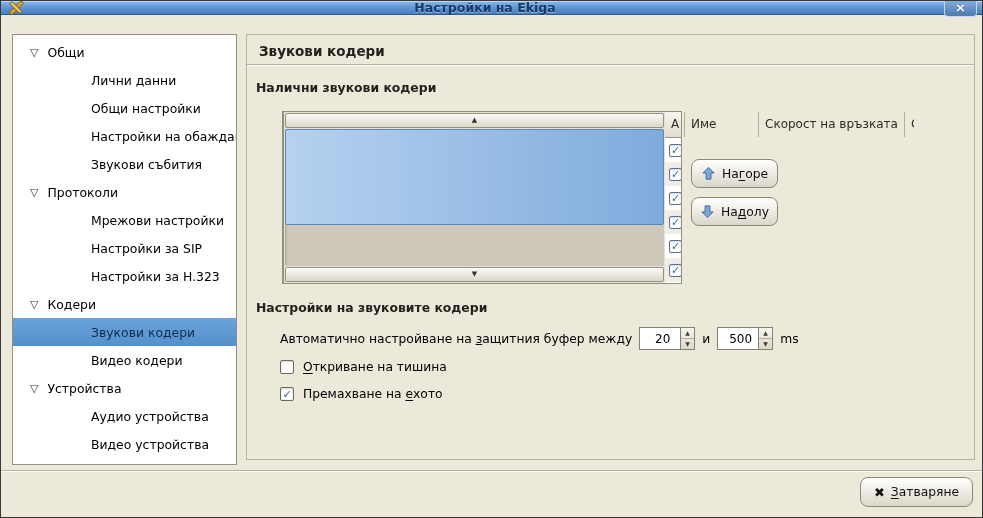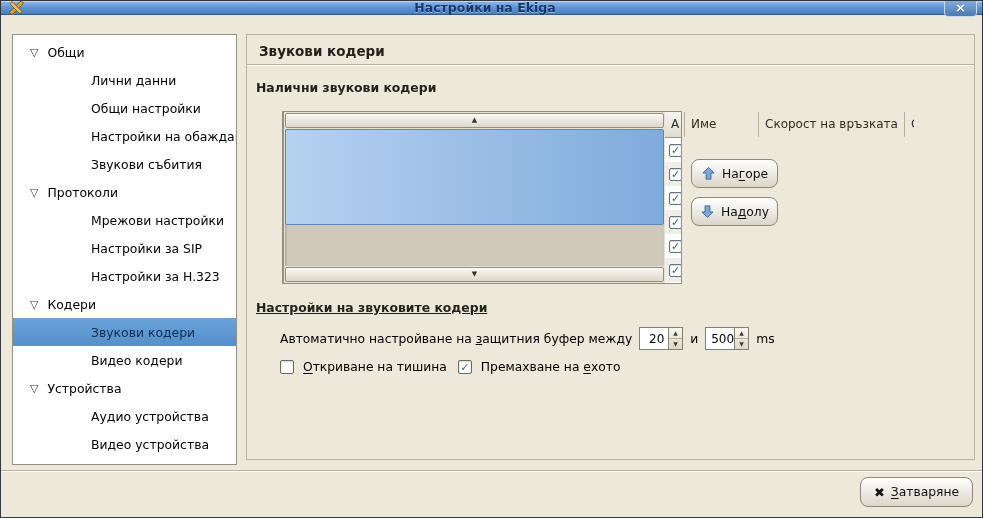--- a/index.html
+++ b/index.html
@@ -55,21 +55,21 @@
 
   
   .panel {
     position:absolute; left:245px; top:7px; width:729px; height:426px;
     border:1px solid #b9b2a1;
   }
   .panel-title { position:absolute; left:12px; top:8px; font-weight:bold; font-size:13.5px; color:#23211c; }
   .panel-sep { position:absolute; left:0; right:0; top:29px; border-top:1px solid #b8b1a0; border-bottom:1px solid #fcfbf7; }
   .section-label { position:absolute; font-weight:bold; font-size:12.4px; color:#23211c; white-space:nowrap; }
   .codecs-label { left:9px; top:45px; }
-  .settings-label { left:9px; top:265px;text-decoration:underline; }
+  .settings-label { left:9px; top:265px; }
 
   
   .codec-table {
     position:absolute; left:35px; top:76px; width:400px; height:173px;
     border:1px solid #94907f; background:#fff;
     display:grid; grid-template-columns: 1fr 16px; grid-template-rows: 26px 1fr;
   }
   .t-head {
     display:grid; grid-template-columns:20px 74px 146px 1fr;
     background: linear-gradient(#f8f5ef, #e1dccf);
@@ -118,28 +118,28 @@
     font-family:inherit; font-size:12.3px; color:#111;
     box-shadow: inset 0 1px 0 rgba(255,255,255,.8);
   }
   .up-btn   { position:absolute; left:444px; top:124px; width:87px; height:29px; padding:0 6px; }
   .down-btn { position:absolute; left:444px; top:162px; width:87px; height:29px; padding:0 9px; }
   .arrow-ic { display:flex; flex:none; }
   .gbtn u { text-underline-offset:2px; }
 
   
   .jitter-row { position:absolute; left:33px; top:292px; display:flex; align-items:center; gap:7px; font-size:12.3px; color:#000; white-space:nowrap;text-align:center; }
-  .spin { display:inline-flex; width:44px; height:23px; background:#fff; border:1px solid #84806f; align-items:stretch; }
+  .spin { display:inline-flex; width:56px; height:23px; background:#fff; border:1px solid #84806f; align-items:stretch; }
   .spin-val { flex:1; padding:4px 0 0 5px; font-size:12px; }
   .spin-arrows { width:14px; border-left:1px solid #84806f; display:flex; flex-direction:column; background:linear-gradient(#f8f6f1,#ddd8cb); }
   .sp-up, .sp-dn { flex:1; display:flex; align-items:center; justify-content:center; font-size:6px; color:#3e3c36; line-height:1; }
   .sp-up { border-bottom:1px solid #b5ae9c; }
 
   
-  .cb-rows { position:absolute; left:33px; top:324px; display:flex; flex-direction:row; gap:11px; }
+  .cb-rows { position:absolute; left:33px; top:324px; display:flex; flex-direction:column; gap:11px; }
   .opt-row { display:flex; align-items:center; gap:9px; font-size:12.3px; color:#000; height:16px; }
   .opt-label u { text-underline-offset:2px; }
 
   
   .footer-sep { position:absolute; left:0; right:0; top:443px; border-top:1px solid #b8b1a0; border-bottom:1px solid #fbfaf6; }
   .close-dialog-btn { position:absolute; right:9px; top:450px; height:30px; padding:0 13px; }
   .x-ic { font-weight:bold; font-size:13px; color:#141414; line-height:1; }
 </style>
 </head>
 <body>

